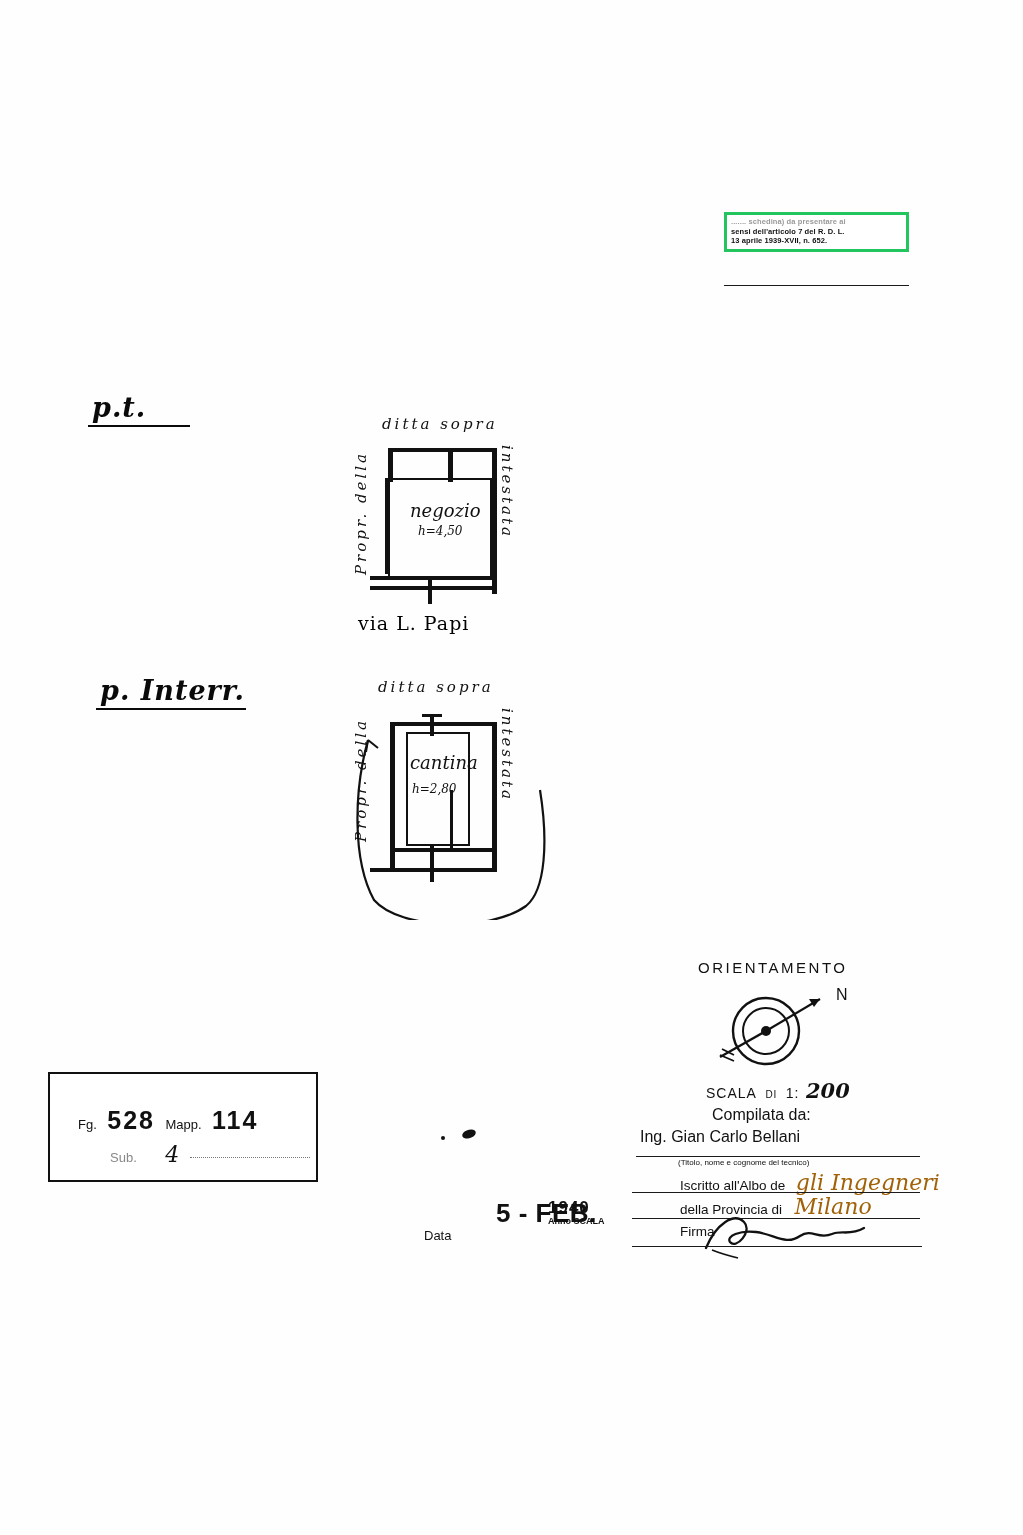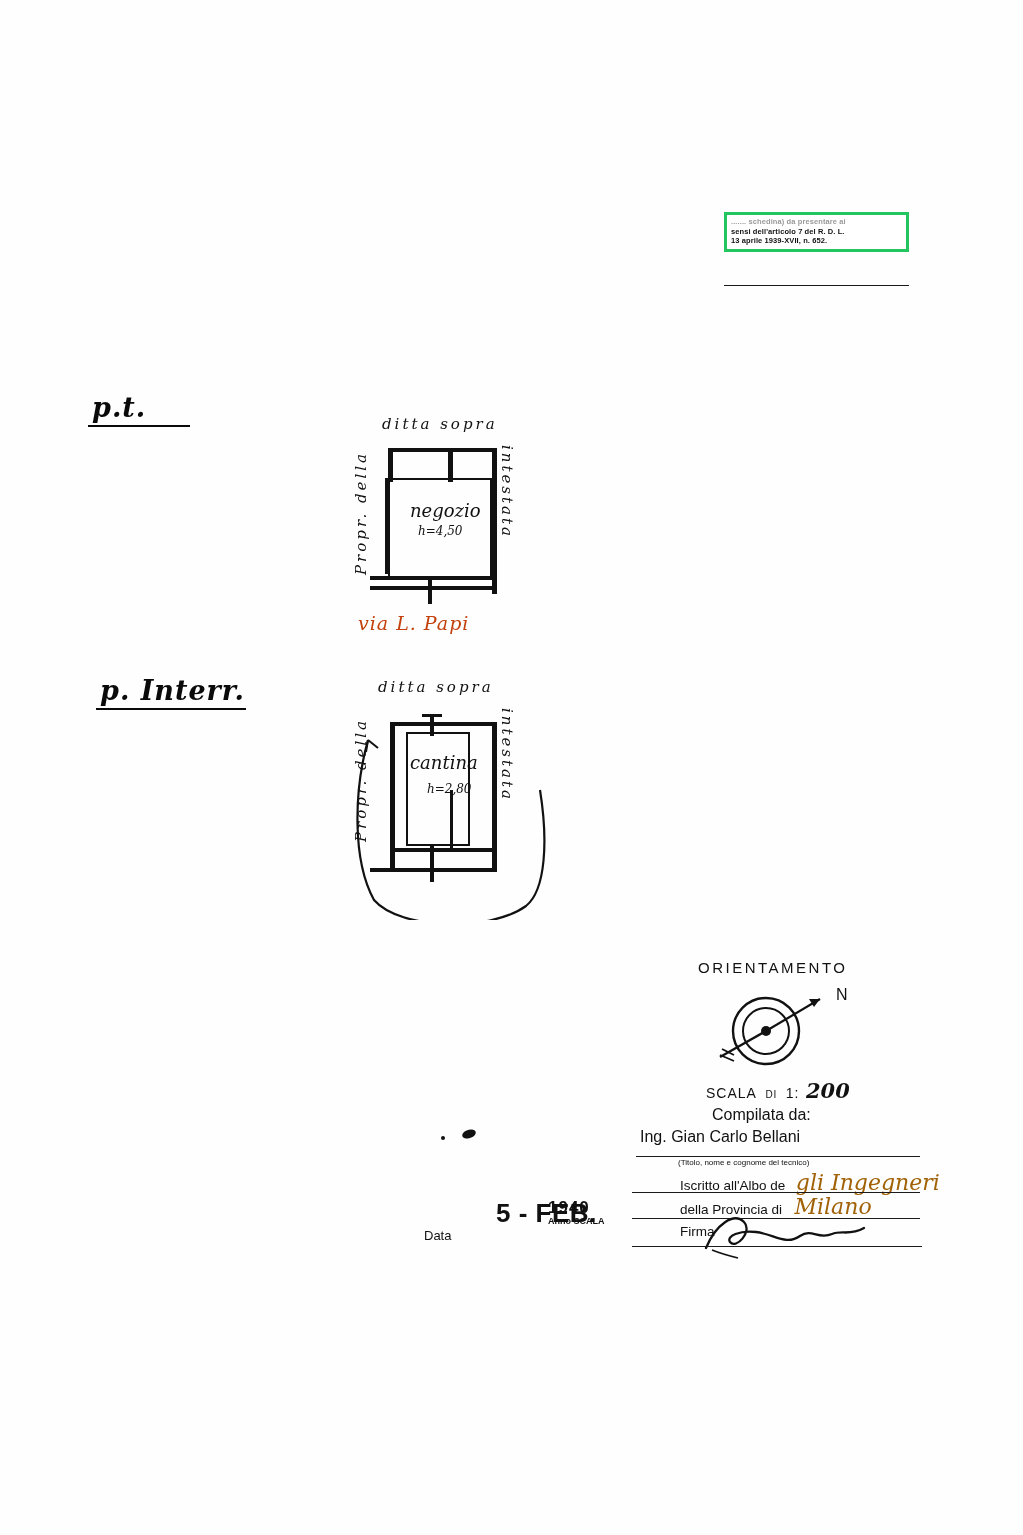--- a/index.html
+++ b/index.html
@@ -101,24 +101,23 @@
     position: absolute;
     font-family: "DejaVu Serif", serif;
     font-style: italic;
     font-size: 12px;
     color: #111;
     white-space: nowrap;
   }
   .street-label {
     position: absolute;
     font-family: "DejaVu Serif", serif;
-    font-style: italic;
     font-size: 19px;
     letter-spacing: 1px;
-    color: #c2410c;
+    color: #000000;
     white-space: nowrap;
   }
 
   
   #cadastral-box {
     left: 48px;
     top: 1072px;
     width: 270px;
     height: 110px;
     border: 2px solid #111;
@@ -321,28 +320,41 @@
     <div class="room-box" style="left:76px; top:62px; width:60px; height:110px;"></div>
     <div class="wall" style="left:100px; top:44px; width:4px; height:22px;"></div>
     <div class="wall" style="left:92px; top:44px; width:20px; height:3px;"></div>
 
     <div class="wall" style="left:120px; top:120px; width:3px; height:60px;"></div>
     <div class="wall" style="left:60px; top:178px; width:106px; height:4px;"></div>
     <div class="wall" style="left:40px; top:198px; width:126px; height:4px;"></div>
     <div class="wall" style="left:100px; top:176px; width:4px; height:36px;"></div>
 
     <div class="room-name" style="left:80px; top:82px;">cantina</div>
-    <div class="room-h" style="left:82px; top:112px;margin-left:15px;">h=2,80</div>
+    <div class="room-h" style="left:82px; top:112px;">h=2,80</div>
 
     <svg class="abs" style="left:10px; top:60px;" width="220" height="190" viewBox="0 0 220 190">
       <path d="M28 10 C 14 60, 12 130, 34 170 C 60 200, 150 202, 186 176 C 206 160, 208 110, 200 60" fill="none" stroke="#111" stroke-width="2.2"></path>
       <path d="M28 10 l 10 8 M28 10 l -2 12" fill="none" stroke="#111" stroke-width="2"></path>
     </svg>
   </div>
 
+  <div class="abs" id="cadastral-box">
+    <div id="cad-row1">
+      <span class="cad-small">Fg.</span>
+      <span class="cad-big" style="margin:0 6px;">528</span>
+      <span class="cad-small">Mapp.</span>
+      <span class="cad-big" style="margin-left:6px;">114</span>
+    </div>
+    <div id="cad-row2">
+      <span class="cad-small" style="color:#888;">Sub.</span>
+      <span class="cad-hand" style="margin-left:24px;">4</span>
+      <span class="dots"></span>
+    </div>
+  </div>
 
   <div class="abs" style="left:441px; top:1136px; width:4px; height:4px; background:#111; border-radius:50%;"></div>
   <div class="abs" style="left:462px; top:1130px; width:14px; height:8px; background:#111; border-radius:50%/60%; transform:rotate(-18deg);"></div>
 
   <div class="abs" id="orientation-title">ORIENTAMENTO</div>
 
   <svg class="abs" id="compass" viewBox="0 0 108 90">
     <circle cx="50" cy="46" r="33" fill="none" stroke="#111" stroke-width="2.4"></circle>
     <circle cx="50" cy="46" r="23" fill="none" stroke="#111" stroke-width="2"></circle>
     <circle cx="50" cy="46" r="5" fill="#111"></circle>

